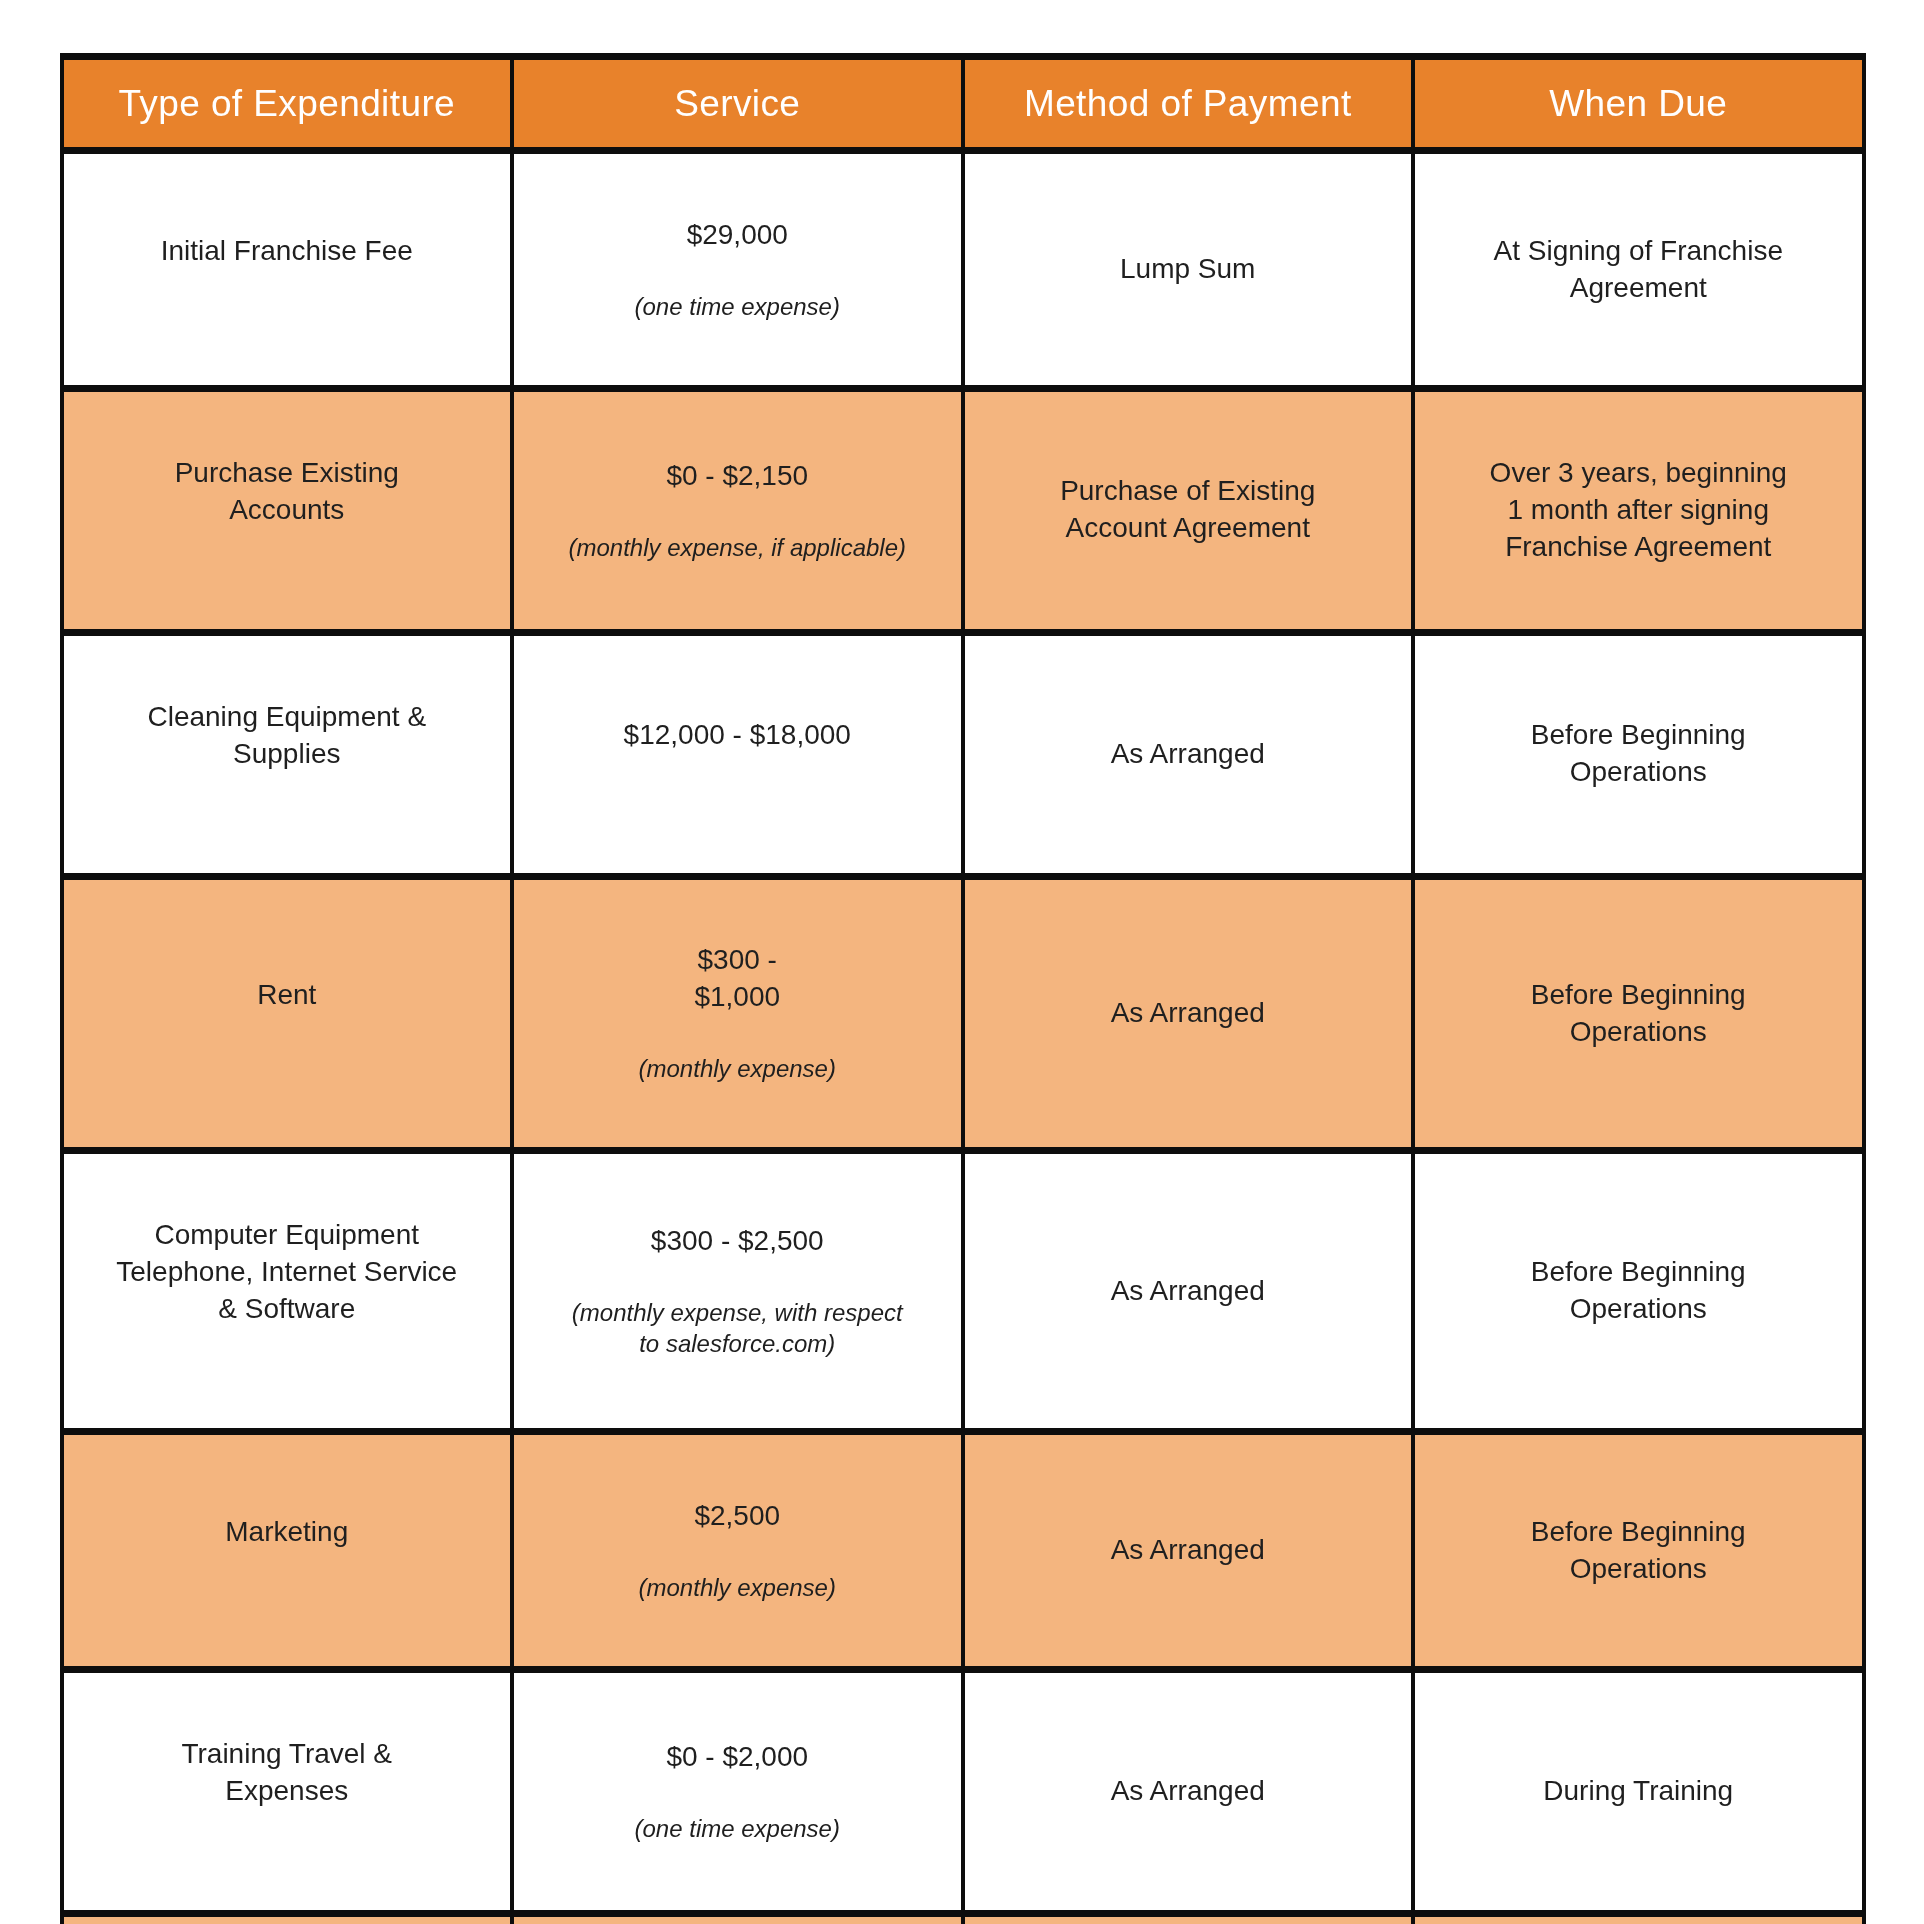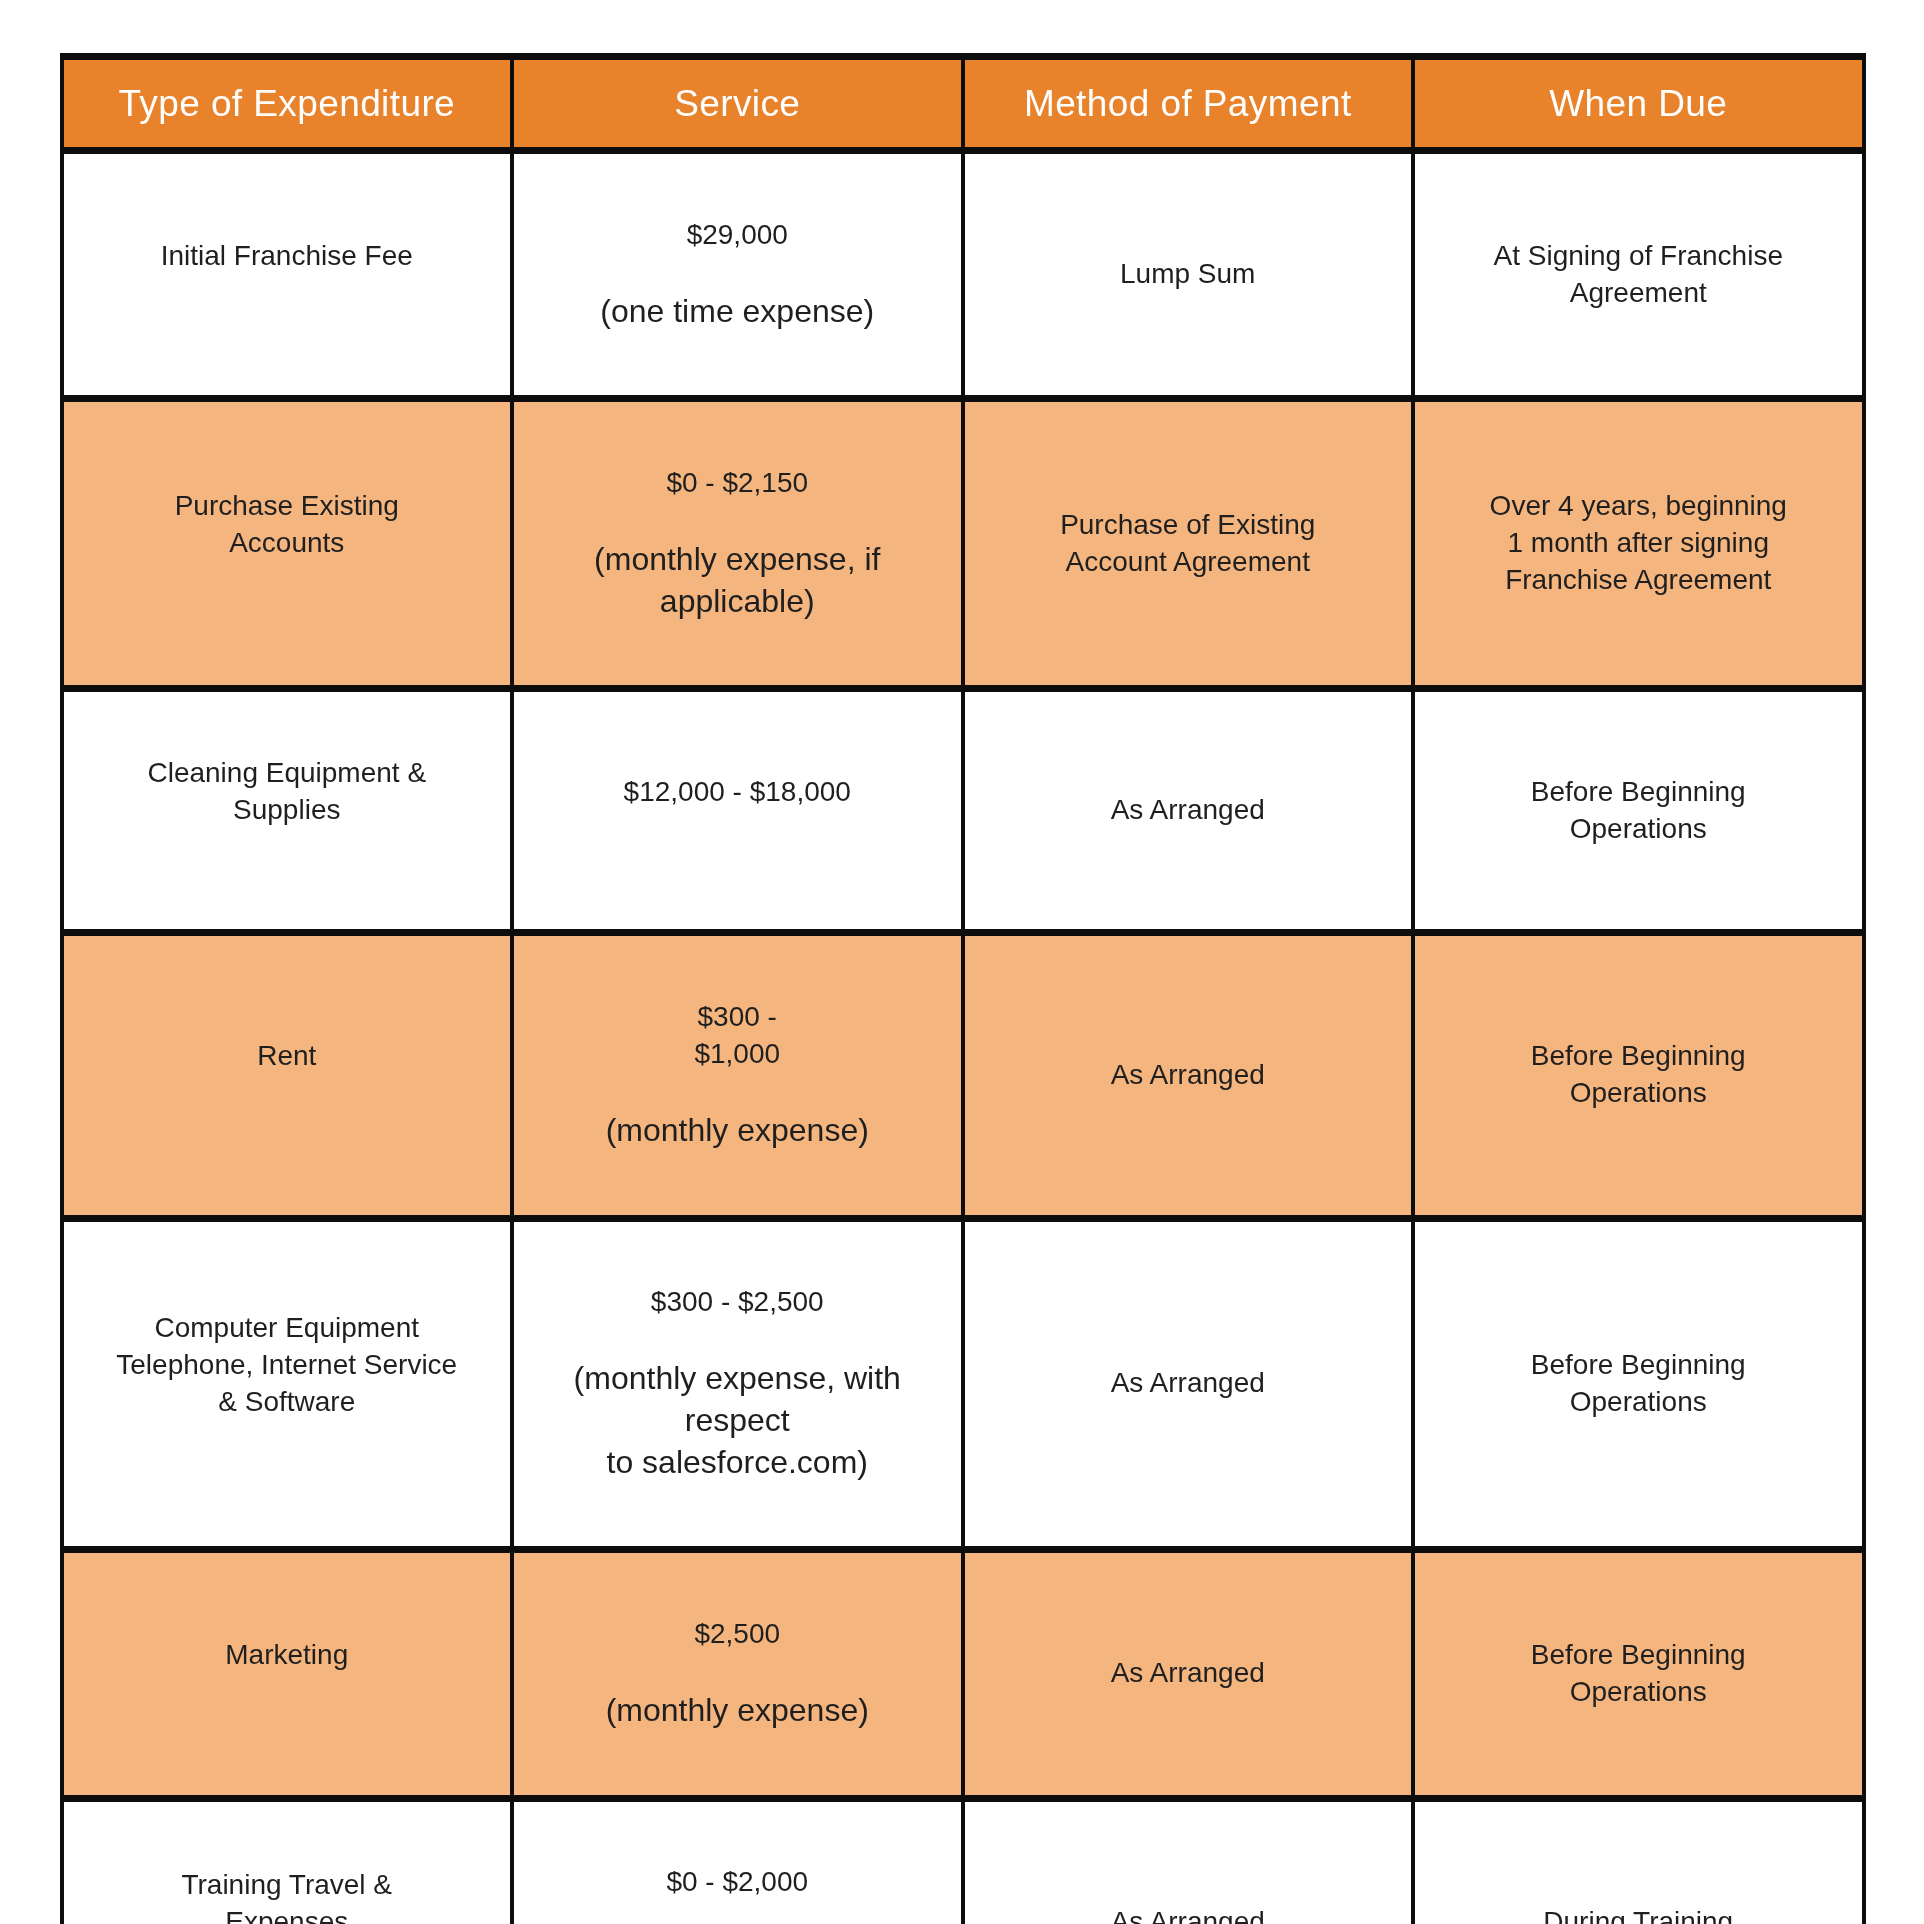--- a/index.html
+++ b/index.html
@@ -51,21 +51,22 @@
     font-size: 28px;
     line-height: 1.32;
     white-space: pre-line;
   }
   .expense-table tr.shaded td {
     background: var(--row-alt-bg, #F4B57F);
   }
   .cell .main { display: block; }
   .cell .note {
     display: block;
-    font-size: 32px;
+    font-size: 24px;
+    font-style: italic;
     line-height: 1.3;
   }
 </style>
 </head>
 <body>
 
 <div class="table-wrap">
   <table class="expense-table">
     <thead>
       <tr>
@@ -101,21 +102,21 @@
     </td>
     <td class="cell">
       <span class="main">$0 - $2,150</span>
       <span class="note">(monthly expense, if applicable)</span>
     </td>
     <td class="cell">
       <span class="main">Purchase of Existing
 Account Agreement</span>
     </td>
     <td class="cell">
-      <span class="main">Over 4 years, beginning
+      <span class="main">Over 3 years, beginning
 1 month after signing
 Franchise Agreement</span>
     </td>
   </tr>
         <tr>
     <td class="cell">
       <span class="main">Cleaning Equipment &amp;
 Supplies</span>
       <span class="note"></span>
     </td>

